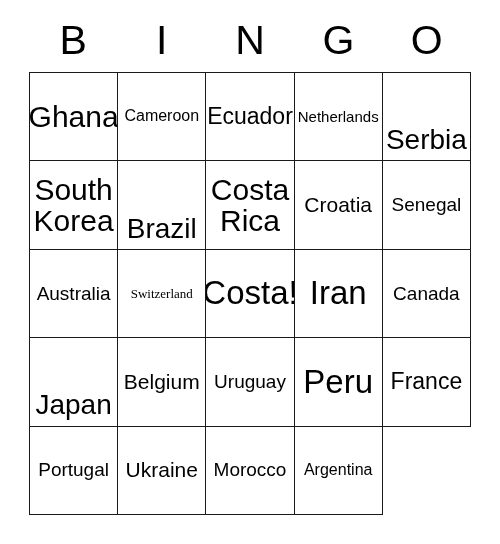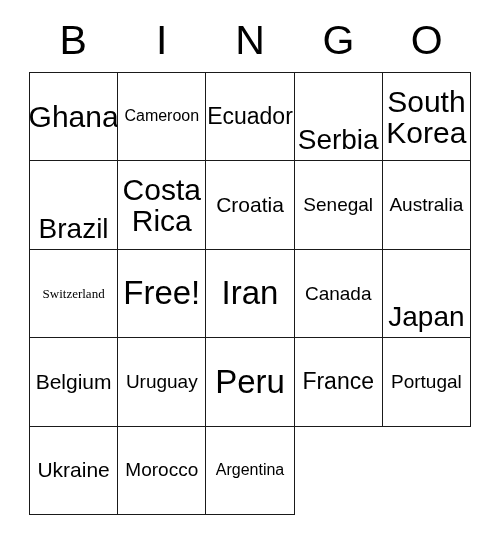--- a/index.html
+++ b/index.html
@@ -97,20 +97,23 @@
     <div class="bingo-cell">
         <span class="cell-text fs-xl">Ghana</span>
       </div>
     <div class="bingo-cell">
         <span class="cell-text fs-smd">Cameroon</span>
       </div>
     <div class="bingo-cell">
         <span class="cell-text fs-lg">Ecuador</span>
       </div>
     <div class="bingo-cell">
+        <span class="cell-text fs-sm">Netherlands</span>
+      </div>
+    <div class="bingo-cell">
         <span class="cell-text fs-xxl">Serbia</span>
       </div>
 
     <div class="bingo-cell">
         <span class="cell-text fs-xl">South
 Korea</span>
       </div>
     <div class="bingo-cell">
         <span class="cell-text fs-xxl">Brazil</span>
       </div>
@@ -125,21 +128,21 @@
         <span class="cell-text fs-md">Senegal</span>
       </div>
 
     <div class="bingo-cell">
         <span class="cell-text fs-md">Australia</span>
       </div>
     <div class="bingo-cell">
         <span class="cell-text fs-xs">Switzerland</span>
       </div>
     <div class="bingo-cell">
-        <span class="cell-text fs-huge">Free!</span>
+        <span class="cell-text fs-huge">Costa!</span>
       </div>
     <div class="bingo-cell">
         <span class="cell-text fs-huge">Iran</span>
       </div>
     <div class="bingo-cell">
         <span class="cell-text fs-md">Canada</span>
       </div>
 
     <div class="bingo-cell">
         <span class="cell-text fs-xxl">Japan</span>

